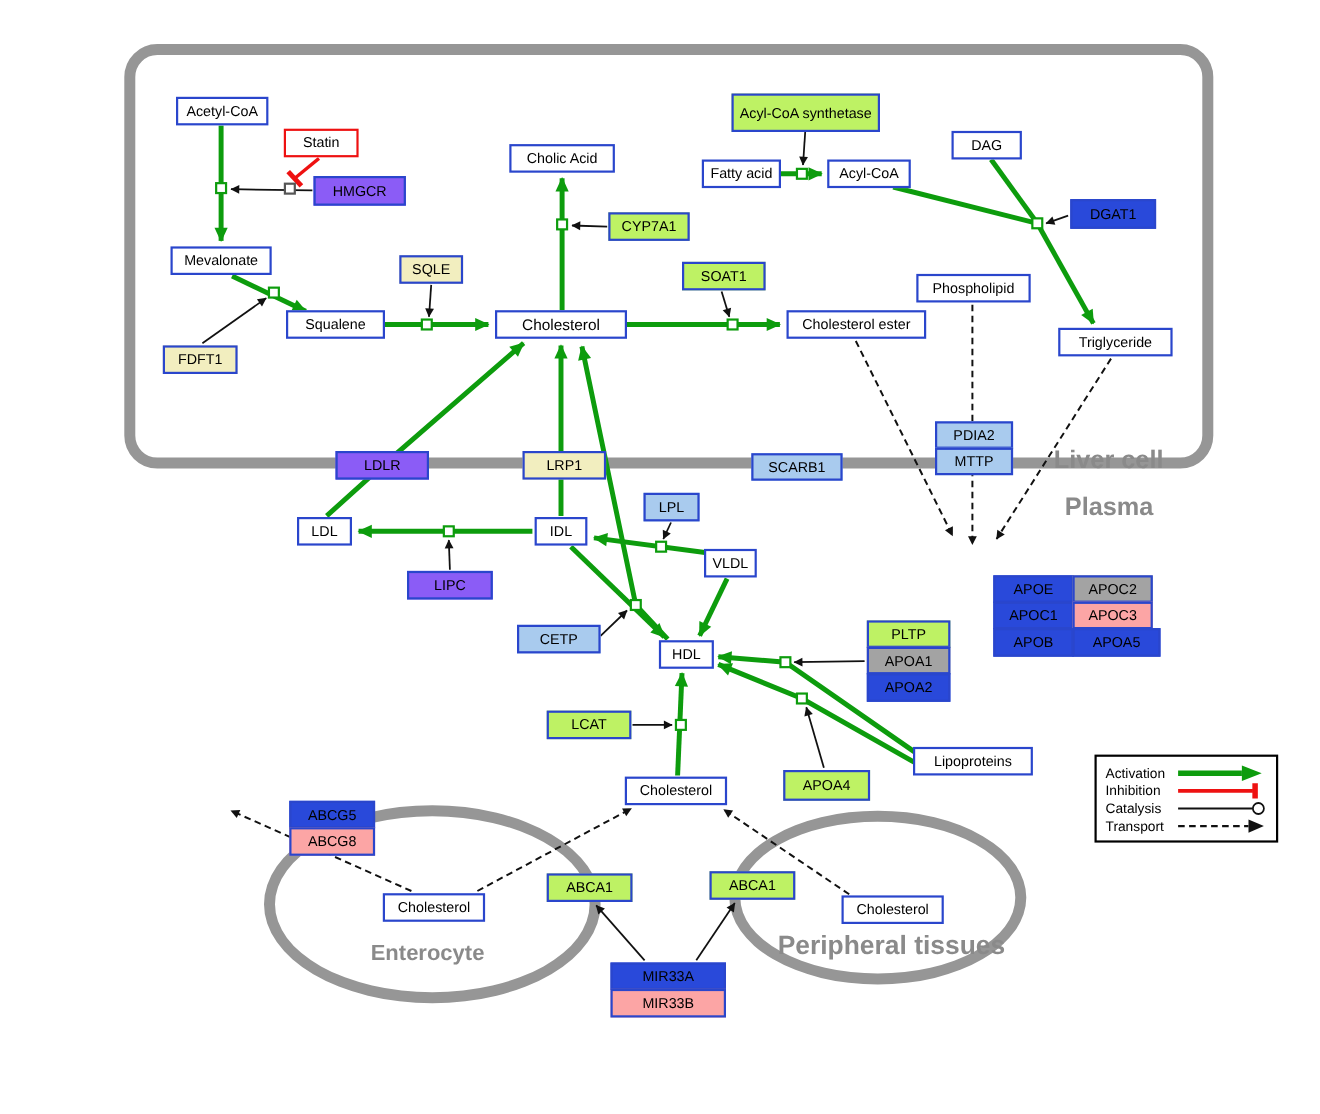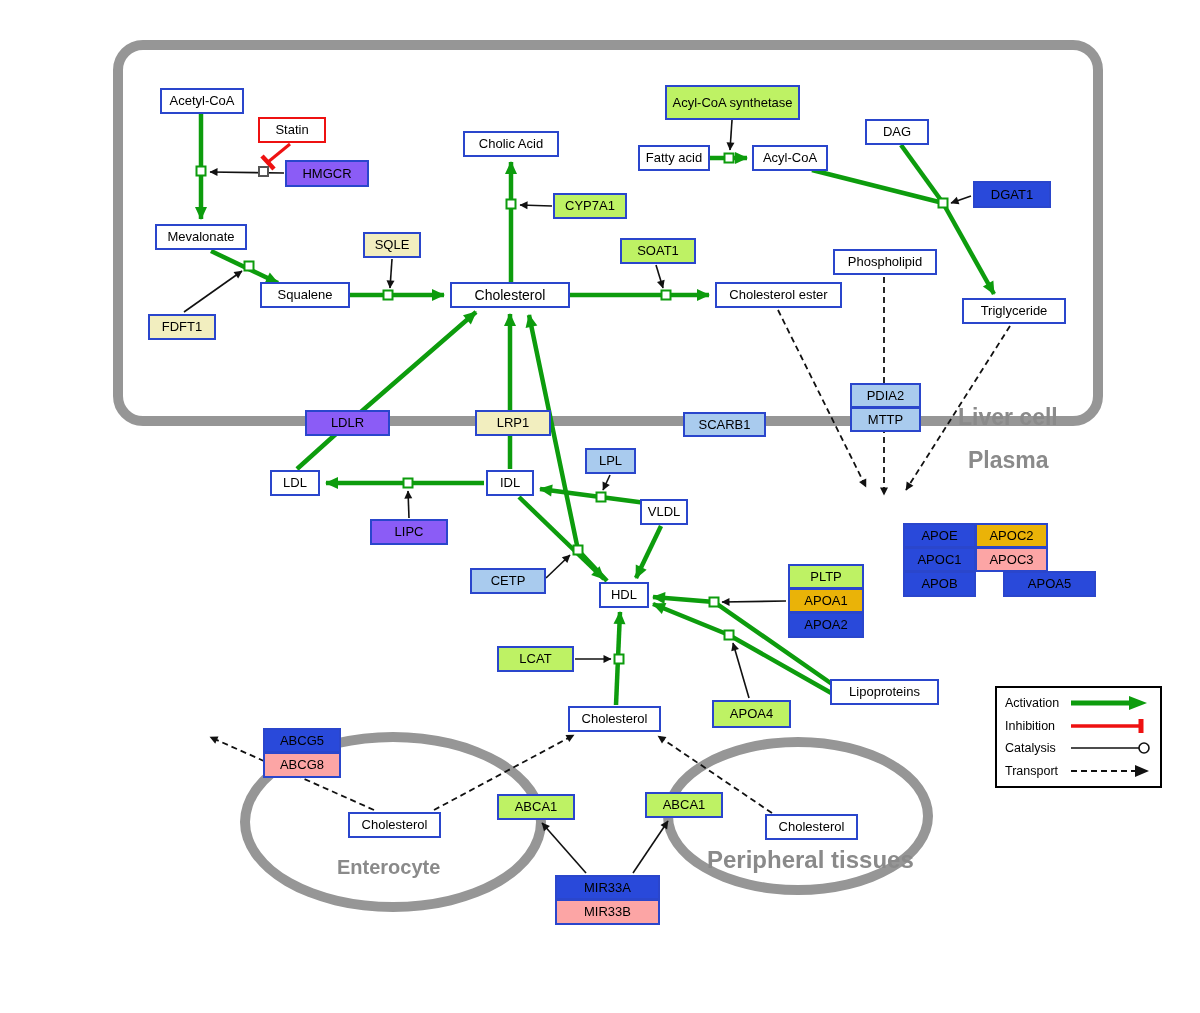--- a/index.html
+++ b/index.html
@@ -6,26 +6,26 @@
   #canvas{position:relative;width:1200px;height:1013px;background:#fff;overflow:hidden;}
   .compartment{position:absolute;box-sizing:border-box;border:10px solid #969696;background:transparent;z-index:1;}
   #edges{position:absolute;left:0;top:0;z-index:2;}
   .node{position:absolute;box-sizing:border-box;display:flex;align-items:center;justify-content:center;
         text-align:center;font-size:13px;line-height:1.05;color:#000;background:#fff;
         border:2px solid #2a46cc;z-index:3;padding:0 2px;}
   .statin{border-color:#ee1111;border-width:2.5px;}
   .yellow{background:#8b5cf6;}
   .paleyellow{background:#f2eebf;}
   .blue100{background:#a9cbee;}
-  .blue300{background:#eab308;}
+  .blue300{background:#a3a3a3;}
   .blue500{background:#bef264;}
   .blue600{background:#fca5a5;}
   .blue700{background:#2949da;}
   .comp-label{position:absolute;color:#8a8a8a;font-weight:bold;z-index:3;white-space:nowrap;}
-  .legend{position:absolute;left:995px;top:686px;width:167px;height:102px;border:2px solid #000;
+  .legend{position:absolute;left:995px;top:686px;width:167px;height:80px;border:2px solid #000;
           background:#fff;z-index:4;box-sizing:border-box;padding:7px 8px;display:flex;
           flex-direction:column;justify-content:space-between;}
   .lrow{display:flex;align-items:center;font-size:12.5px;color:#000;}
   .lrow span{flex:0 0 62px;}
   .lrow svg{flex:0 0 86px;height:16px;}
 </style>
 </head>
 <body>
 
 <div id="canvas">
@@ -155,21 +155,21 @@
   <div class="node blue500" style="left:497px;top:646px;width:77px;height:26px;">LCAT</div>
   <div class="node blue500" style="left:788px;top:564px;width:76px;height:25px;">PLTP</div>
   <div class="node blue300" style="left:788px;top:588px;width:76px;height:25px;">APOA1</div>
   <div class="node blue700" style="left:788px;top:612px;width:76px;height:26px;">APOA2</div>
   <div class="node blue500" style="left:712px;top:700px;width:79px;height:28px;">APOA4</div>
   <div class="node blue700" style="left:903px;top:523px;width:73px;height:25px;">APOE</div>
   <div class="node blue300" style="left:975px;top:523px;width:73px;height:25px;">APOC2</div>
   <div class="node blue700" style="left:903px;top:547px;width:73px;height:25px;">APOC1</div>
   <div class="node blue600" style="left:975px;top:547px;width:73px;height:25px;">APOC3</div>
   <div class="node blue700" style="left:903px;top:571px;width:73px;height:26px;">APOB</div>
-  <div class="node blue700" style="left:975px;top:571px;width:93px;height:26px;margin-left:28px;">APOA5</div>
+  <div class="node blue700" style="left:975px;top:571px;width:80px;height:26px;">APOA5</div>
   <div class="node blue700" style="left:263px;top:728px;width:78px;height:25px;">ABCG5</div>
   <div class="node blue600" style="left:263px;top:752px;width:78px;height:26px;">ABCG8</div>
   <div class="node blue500" style="left:497px;top:794px;width:78px;height:26px;">ABCA1</div>
   <div class="node blue500" style="left:645px;top:792px;width:78px;height:26px;">ABCA1</div>
   <div class="node blue700" style="left:555px;top:875px;width:105px;height:25px;">MIR33A</div>
   <div class="node blue600" style="left:555px;top:899px;width:105px;height:26px;">MIR33B</div>
 
   <div class="comp-label" style="left:958px;top:362px;font-size:23px;margin-top:42px;">Liver cell</div>
   <div class="comp-label" style="left:968px;top:447px;font-size:23px;">Plasma</div>
   <div class="comp-label" style="left:337px;top:856px;font-size:20px;">Enterocyte</div>

